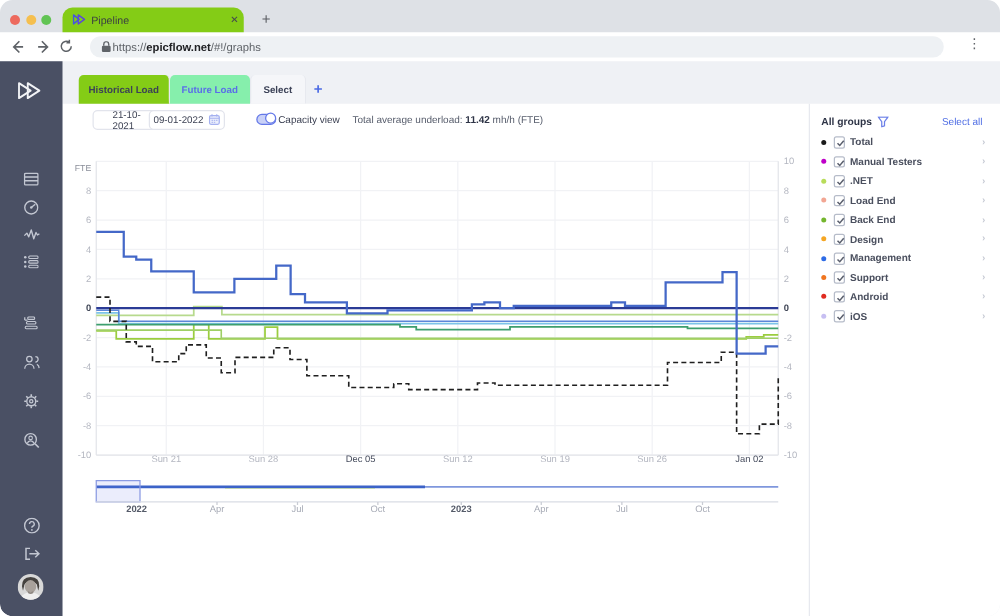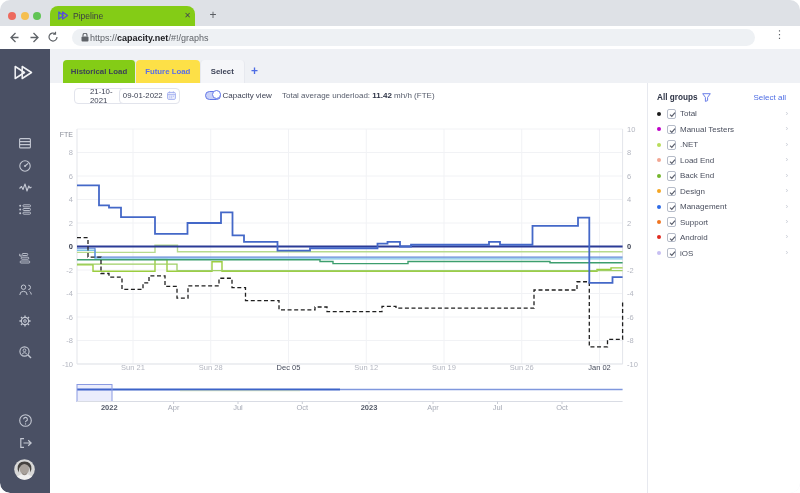--- a/index.html
+++ b/index.html
@@ -20,25 +20,25 @@
   #urltext b { color:#202124; font-weight:bold; }
   #kebab { position:absolute; left:774px; top:2px; font-size:11px; color:#5f6368; letter-spacing:0; }
   
   #app { position:absolute; left:0; top:49px; width:800px; height:444px; background:#eff1f5; }
   #sidebar { position:absolute; left:0; top:0; width:50px; height:444px; background:#4a5064; border-radius:0 0 0 10px; }
   #content { position:absolute; left:50px; top:34px; width:750px; height:410px; background:#fff; }
   #vdivider { position:absolute; left:647px; top:34px; width:1px; height:410px; background:#e7e9ef; }
   
   .apptab { position:absolute; top:11px; height:23px; font-size:7.8px; font-weight:bold; color:#3c4257; text-align:center; line-height:23px; }
   #tab-hist  { left:63px;  width:73px;   background:#84cc16; border-radius:4px 4px 0 0; border-right:1px solid #e7e9ef; }
-  #tab-fut   { left:136px; width:63.5px; background:#fde047; color:#5a6ee8; border-radius:4px 4px 0 0;text-align:center; }
+  #tab-fut   { left:136px; width:63.5px; background:#86efac; color:#5a6ee8; border-radius:4px 4px 0 0;text-align:center; }
   #tab-burn  { left:199.5px; width:45.5px; background:#f5f6f9; border-radius:4px 4px 0 0; border-left:1px solid #e7e9ef; border-right:1px solid #e7e9ef;}
   #tab-plus  { left:245px; width:19px; color:#4d6ce4; font-size:12px; font-weight:bold; }
   .datebox { position:absolute; top:39px; width:60.5px; height:15.5px; border:1px solid #e2e4ec; border-radius:4px; background:#fff; font-size:7.8px; color:#3a3f51; display:flex; align-items:center; justify-content:center; }
-  .grow { position:absolute; left:650px; width:145px; height:15.45px; }
+  .grow { position:absolute; left:650px; width:145px; height:15.45px;font-weight:bold; }
   .grow .dot { position:absolute; left:7px; top:5.5px; width:4px; height:4px; border-radius:50%; }
   .grow .cb { position:absolute; left:16.5px; top:3px; width:9.5px; height:9.5px; border:1px solid #b6bcc9; border-radius:2px; background:#fff; } .grow .cb svg { display:block; position:absolute; left:0; top:0; }
   .grow .lbl { position:absolute; left:30px; top:3.2px; font-size:8px; color:#4a4f5e; }
   .grow .chev { position:absolute; left:135.5px; top:2.5px; font-size:8px; color:#c5c9d3; }
 </style>
 </head>
 <body>
 <div id="win">
 
   <div id="tabstrip">
@@ -63,21 +63,21 @@
         <path d="M3.5,1 L8,5.5 L3.5,10 M8,5.5 H0.5" stroke="#5f6368" stroke-width="1.3" fill="none"></path>
       </svg>
     <svg class="navbtn" style="left:47px;top:5.5px" width="12" height="12" viewBox="0 0 12 12">
         <path d="M10,6 A4,4 0 1 1 8.5,2.9 M8.5,0.8 V3.2 H6.1" stroke="#5f6368" stroke-width="1.2" fill="none"></path>
       </svg>
     <div id="urlpill">
       <svg style="position:absolute;left:8.5px;top:4px" width="8" height="9" viewBox="0 0 8 9">
           <rect x="0.5" y="3.5" width="7" height="5" rx="1" fill="#5f6368"></rect>
           <path d="M2,3.5 V2.3 A2,2 0 0 1 6,2.3 V3.5" stroke="#5f6368" stroke-width="1.1" fill="none"></path>
         </svg>
-      <div id="urltext">https://<b>capacity.net</b>/#!/graphs</div>
+      <div id="urltext">https://<b>epicflow.net</b>/#!/graphs</div>
     </div>
     <div id="kebab">⋮</div>
   </div>
 
   <div id="app">
     <div id="content"></div>
     <svg id="chart" style="position:absolute;left:50px;top:71px" width="600" height="300" viewBox="0 0 600 300">
         <path d="M27,244.0 H572.6 M27,220.5 H572.6 M27,197.0 H572.6 M27,173.5 H572.6 M27,150.0 H572.6 M27,103.0 H572.6 M27,79.5 H572.6 M27,56.0 H572.6 M27,32.5 H572.6 M27,9.0 H572.6" stroke="#f1f2f5" stroke-width="1" fill="none"></path>
         <path d="M83.0,9 V244 M160.75,9 V244 M238.5,9 V244 M316.25,9 V244 M394.0,9 V244 M471.75,9 V244 M549.5,9 V244" stroke="#f1f2f5" stroke-width="1" fill="none"></path>
         <path d="M27,9 V244 M572.6,9 V244 M27,244 H572.6" stroke="#e3e5ea" stroke-width="1" fill="none"></path>

